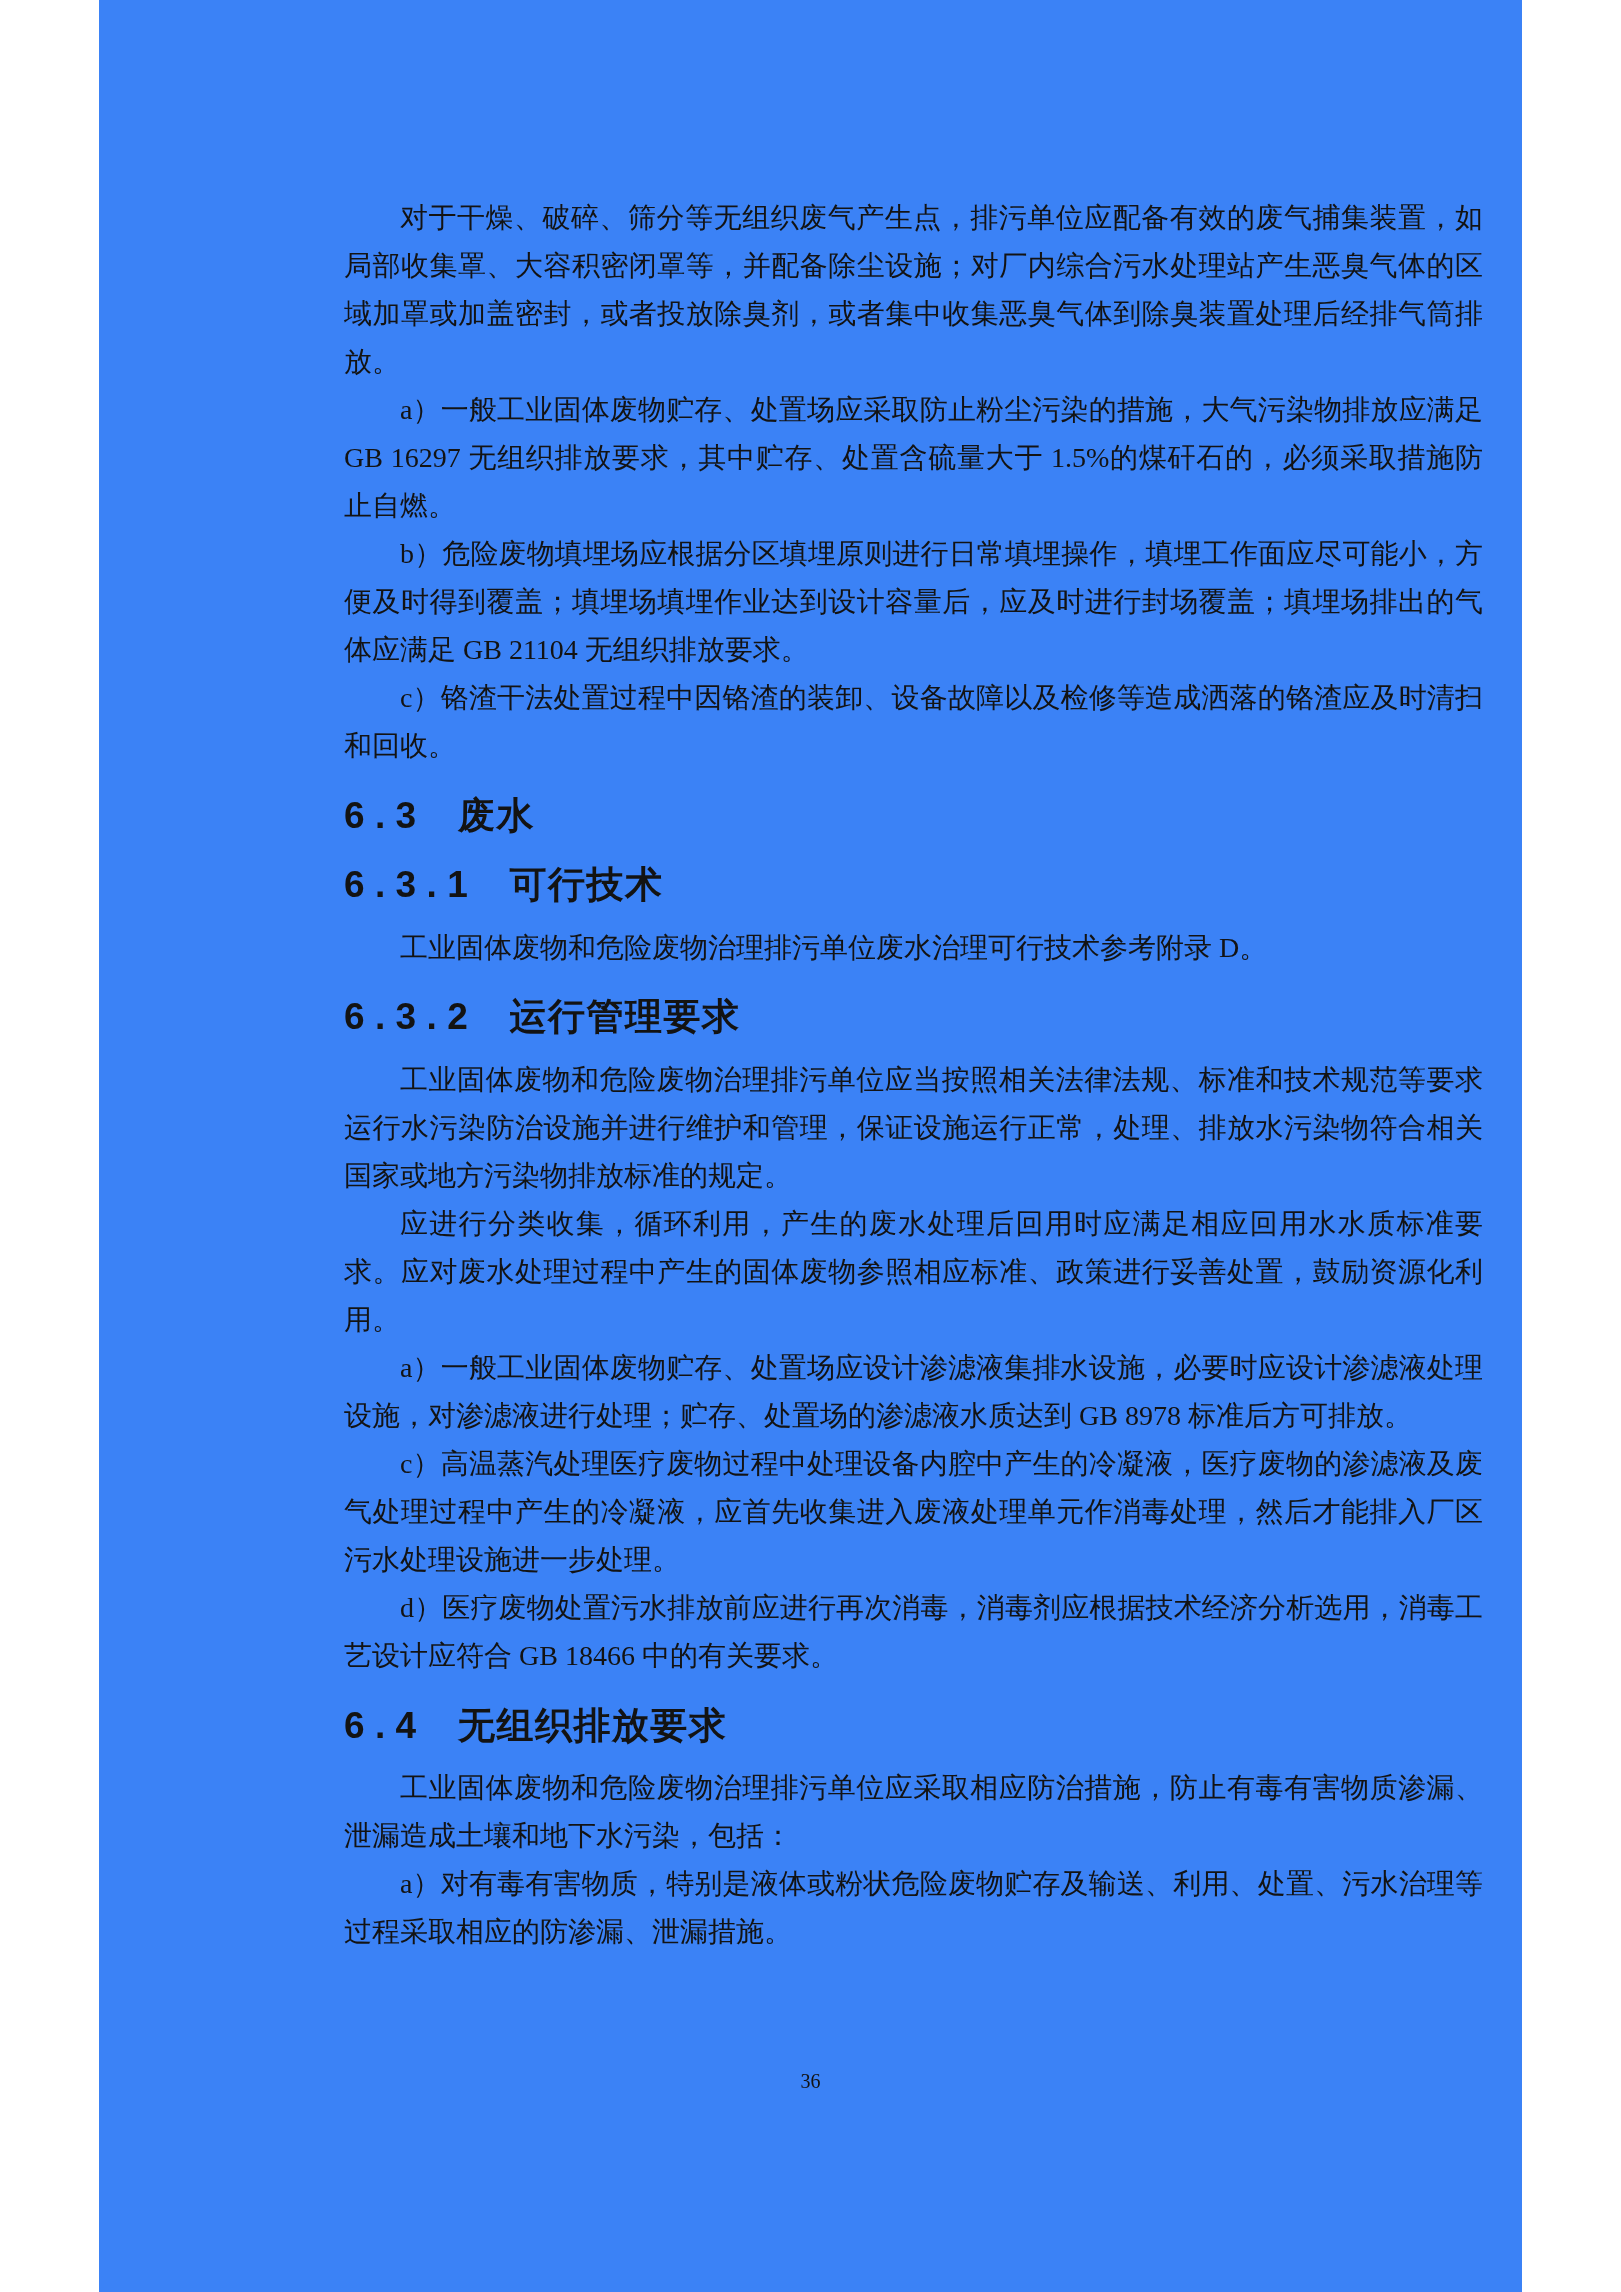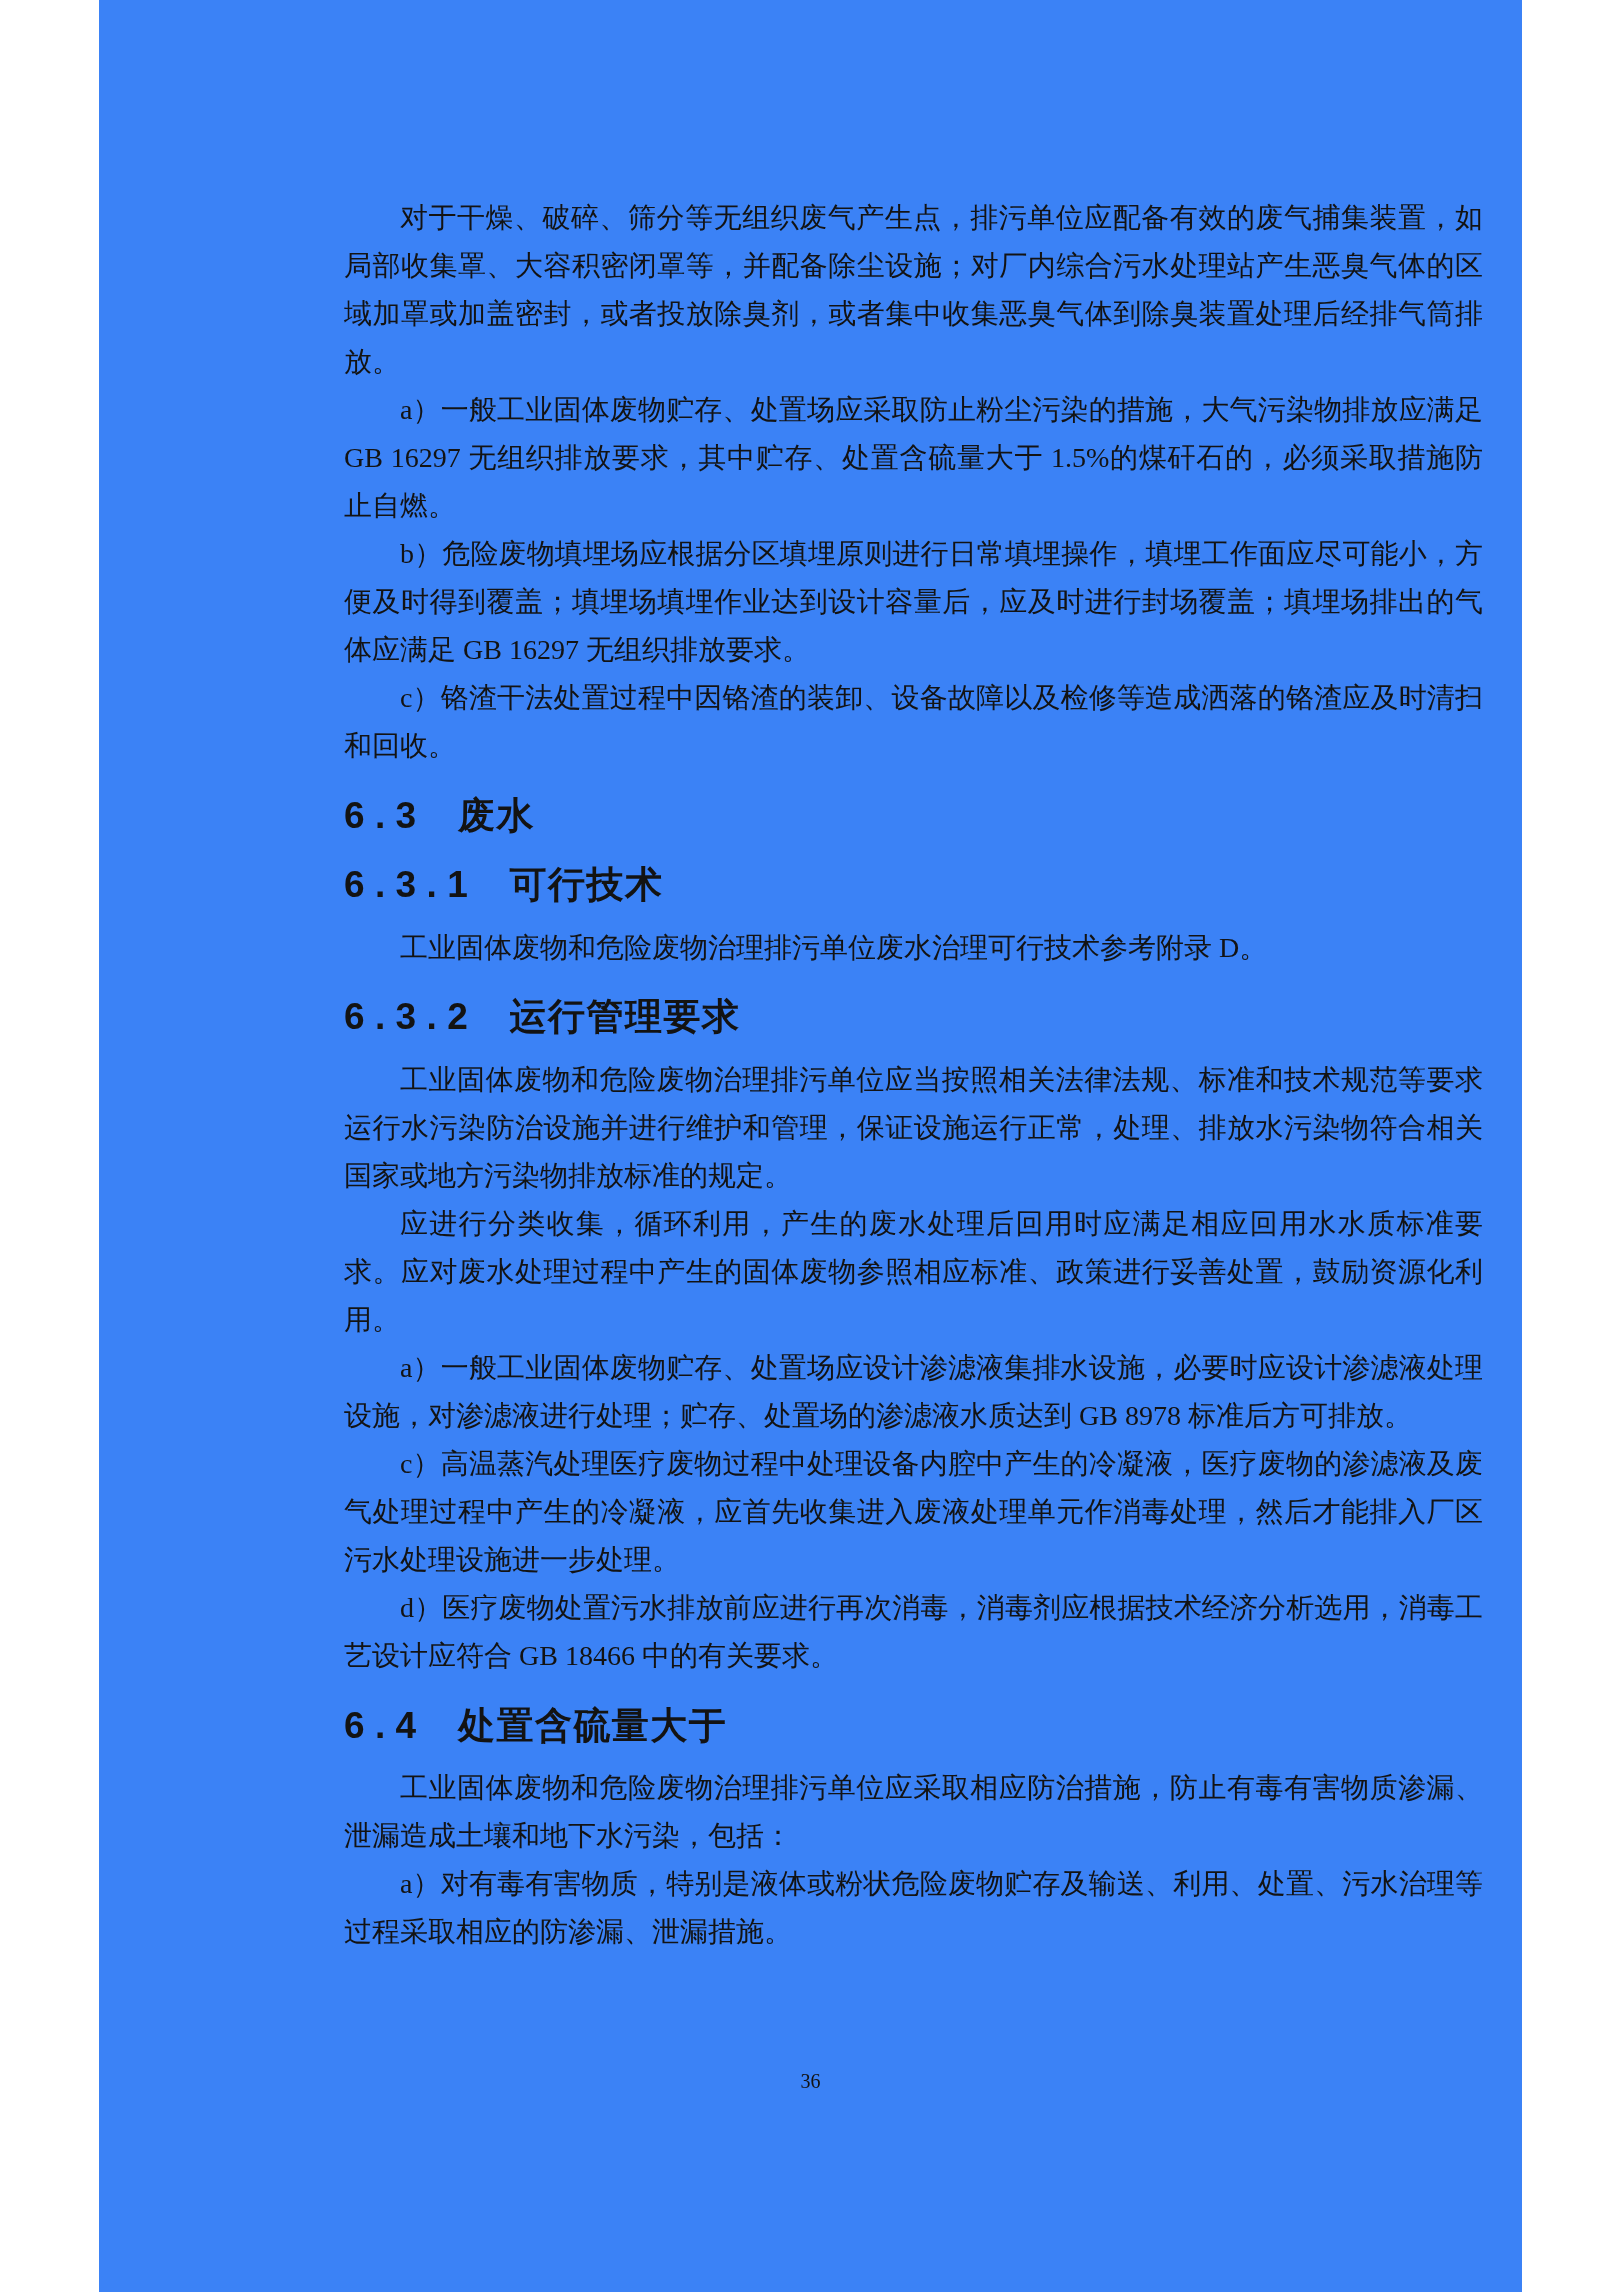--- a/index.html
+++ b/index.html
@@ -59,21 +59,21 @@
   }
 </style>
 </head>
 <body>
 
 <div class="page">
   <div class="content">
 
     <p>对于干燥、破碎、筛分等无组织废气产生点，排污单位应配备有效的废气捕集装置，如局部收集罩、大容积密闭罩等，并配备除尘设施；对厂内综合污水处理站产生恶臭气体的区域加罩或加盖密封，或者投放除臭剂，或者集中收集恶臭气体到除臭装置处理后经排气筒排放。</p>
     <p>a）一般工业固体废物贮存、处置场应采取防止粉尘污染的措施，大气污染物排放应满足 GB 16297 无组织排放要求，其中贮存、处置含硫量大于 1.5%的煤矸石的，必须采取措施防止自燃。</p>
-    <p>b）危险废物填埋场应根据分区填埋原则进行日常填埋操作，填埋工作面应尽可能小，方便及时得到覆盖；填埋场填埋作业达到设计容量后，应及时进行封场覆盖；填埋场排出的气体应满足 GB 16297 无组织排放要求。</p>
+    <p>b）危险废物填埋场应根据分区填埋原则进行日常填埋操作，填埋工作面应尽可能小，方便及时得到覆盖；填埋场填埋作业达到设计容量后，应及时进行封场覆盖；填埋场排出的气体应满足 GB 21104 无组织排放要求。</p>
     <p>c）铬渣干法处置过程中因铬渣的装卸、设备故障以及检修等造成洒落的铬渣应及时清扫和回收。</p>
 
     <h2>
       <span class="h-num">6.3</span><span class="h-title">废水</span>
     </h2>
 
     <h3>
       <span class="h-num">6.3.1</span><span class="h-title">可行技术</span>
     </h3>
 
@@ -83,21 +83,21 @@
       <span class="h-num">6.3.2</span><span class="h-title">运行管理要求</span>
     </h3>
 
     <p>工业固体废物和危险废物治理排污单位应当按照相关法律法规、标准和技术规范等要求运行水污染防治设施并进行维护和管理，保证设施运行正常，处理、排放水污染物符合相关国家或地方污染物排放标准的规定。</p>
     <p>应进行分类收集，循环利用，产生的废水处理后回用时应满足相应回用水水质标准要求。应对废水处理过程中产生的固体废物参照相应标准、政策进行妥善处置，鼓励资源化利用。</p>
     <p>a）一般工业固体废物贮存、处置场应设计渗滤液集排水设施，必要时应设计渗滤液处理设施，对渗滤液进行处理；贮存、处置场的渗滤液水质达到 GB 8978 标准后方可排放。</p>
     <p>c）高温蒸汽处理医疗废物过程中处理设备内腔中产生的冷凝液，医疗废物的渗滤液及废气处理过程中产生的冷凝液，应首先收集进入废液处理单元作消毒处理，然后才能排入厂区污水处理设施进一步处理。</p>
     <p>d）医疗废物处置污水排放前应进行再次消毒，消毒剂应根据技术经济分析选用，消毒工艺设计应符合 GB 18466 中的有关要求。</p>
 
     <h2>
-      <span class="h-num">6.4</span><span class="h-title">处置含硫量大于</span>
+      <span class="h-num">6.4</span><span class="h-title">无组织排放要求</span>
     </h2>
 
     <p>工业固体废物和危险废物治理排污单位应采取相应防治措施，防止有毒有害物质渗漏、泄漏造成土壤和地下水污染，包括：</p>
     <p>a）对有毒有害物质，特别是液体或粉状危险废物贮存及输送、利用、处置、污水治理等过程采取相应的防渗漏、泄漏措施。</p>
 
   </div>
 
   <div class="footer">36</div>
 </div>
 

